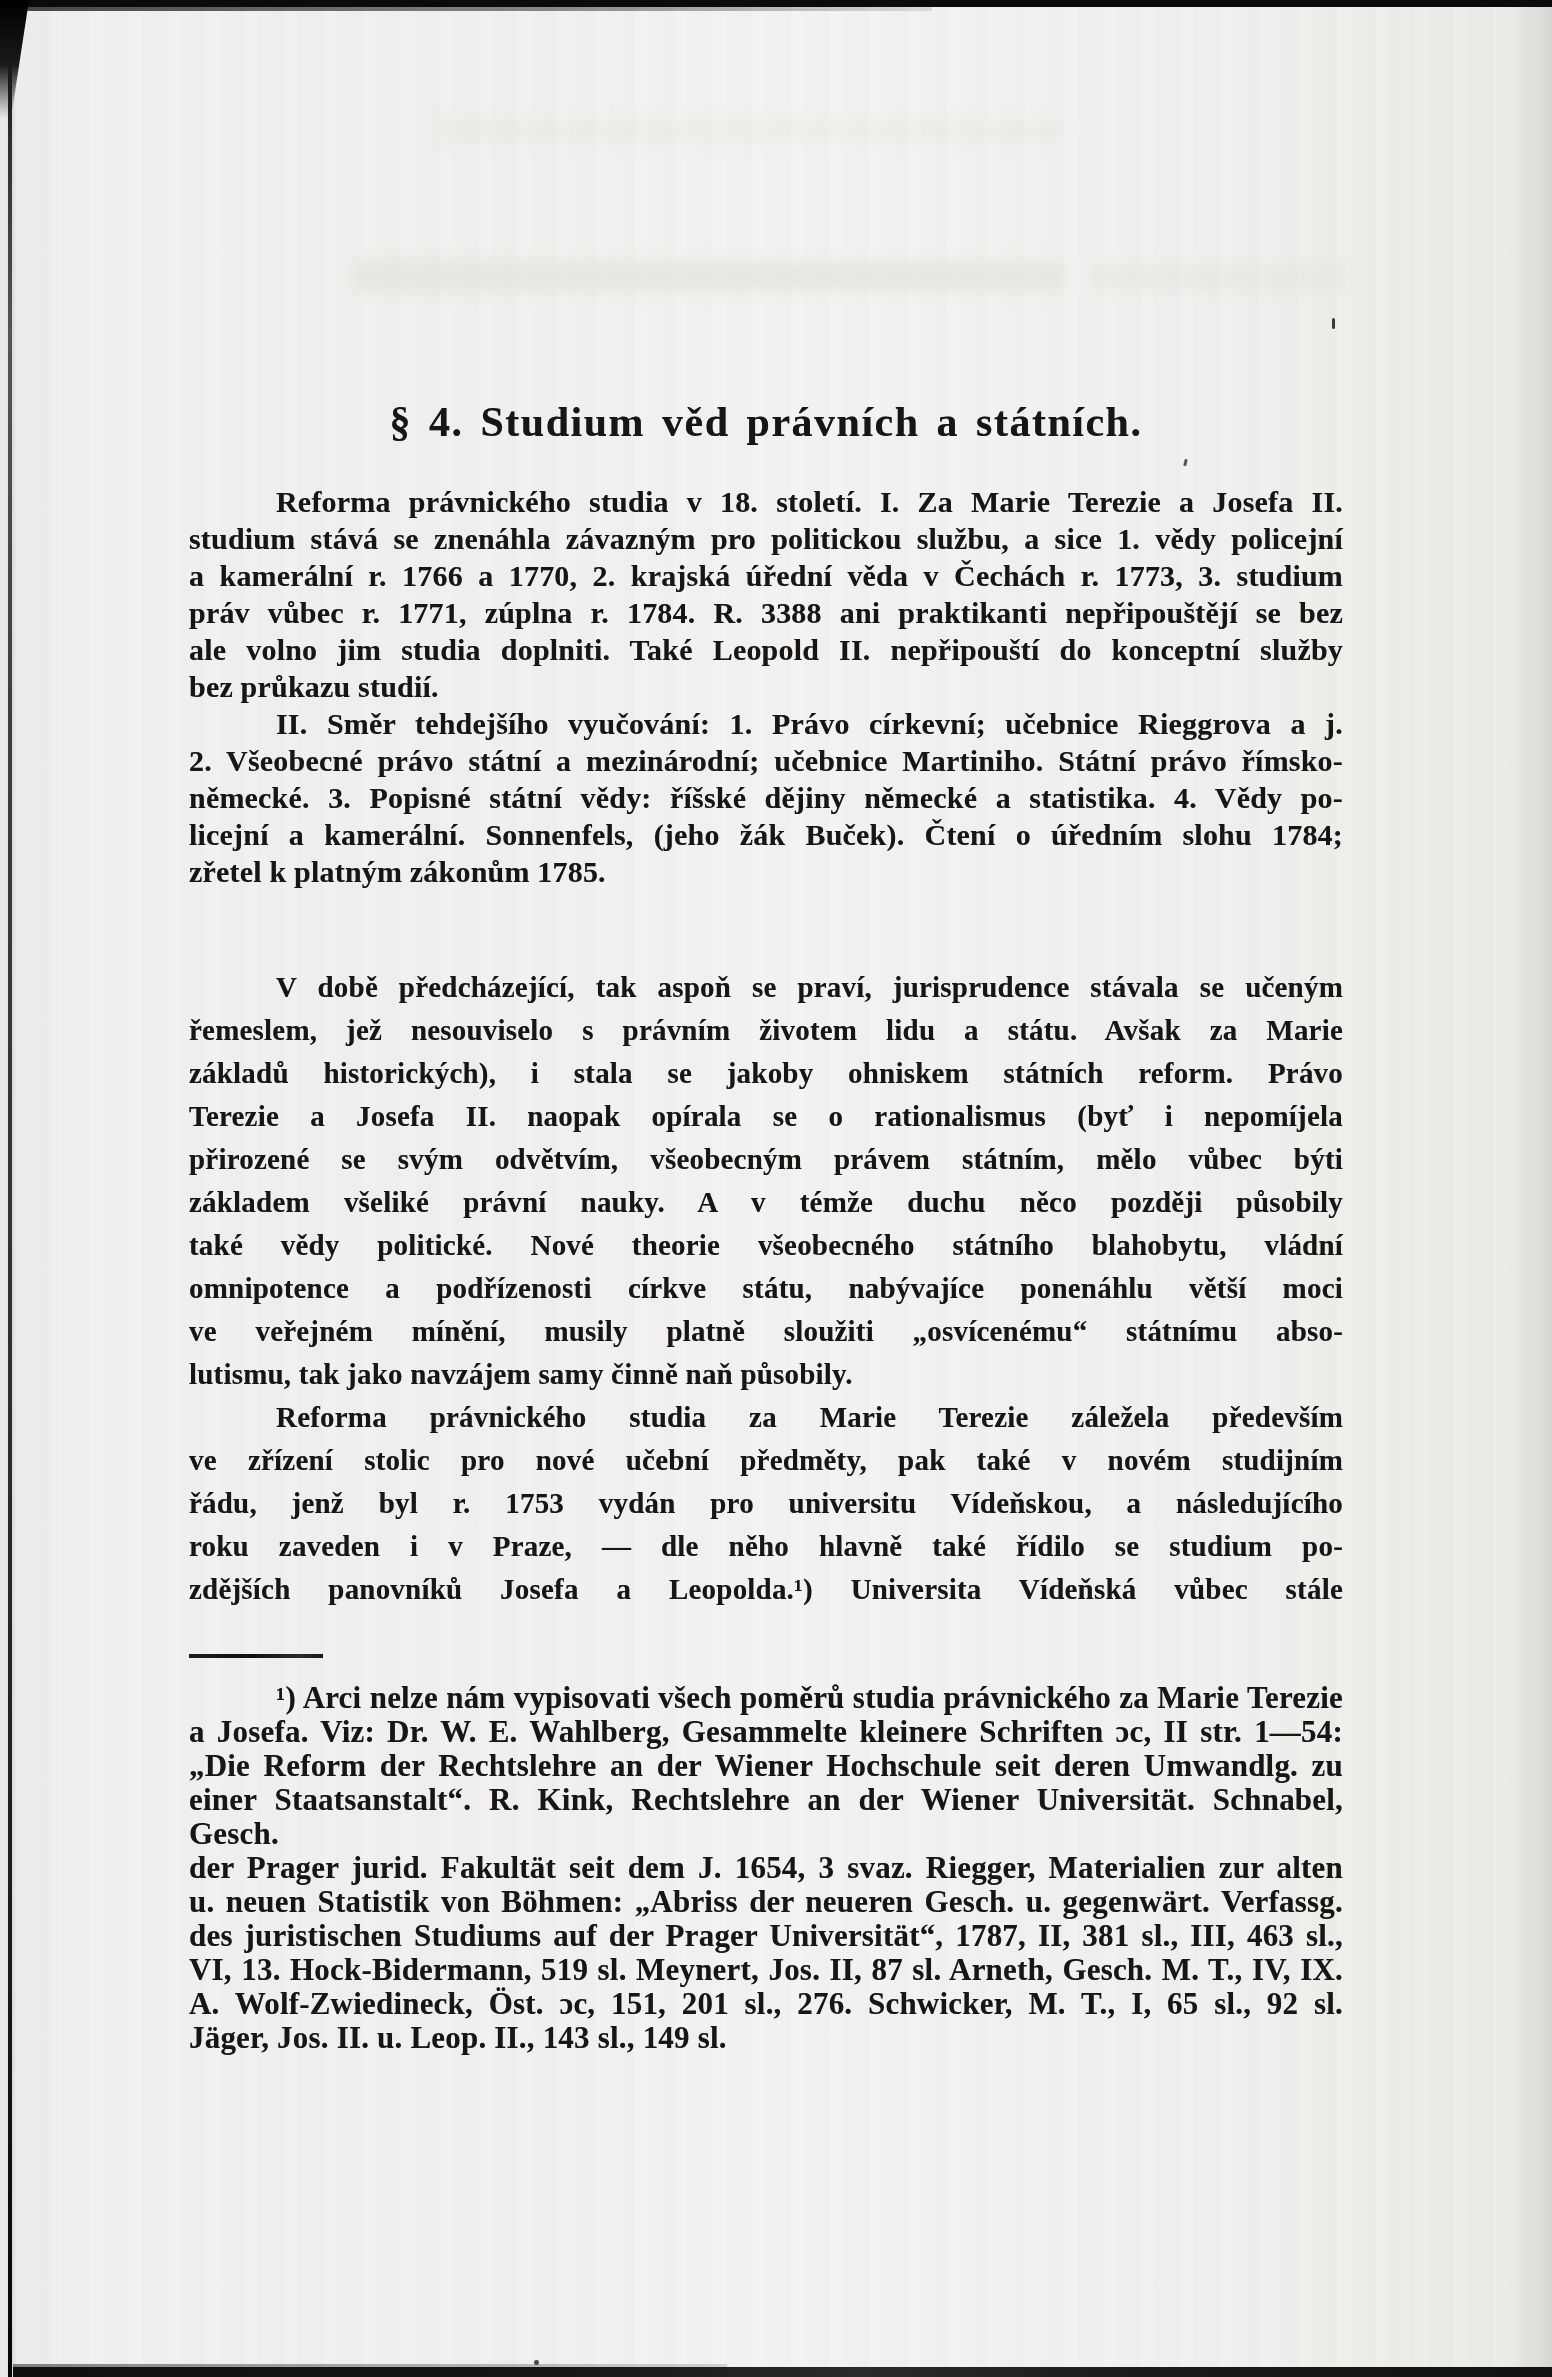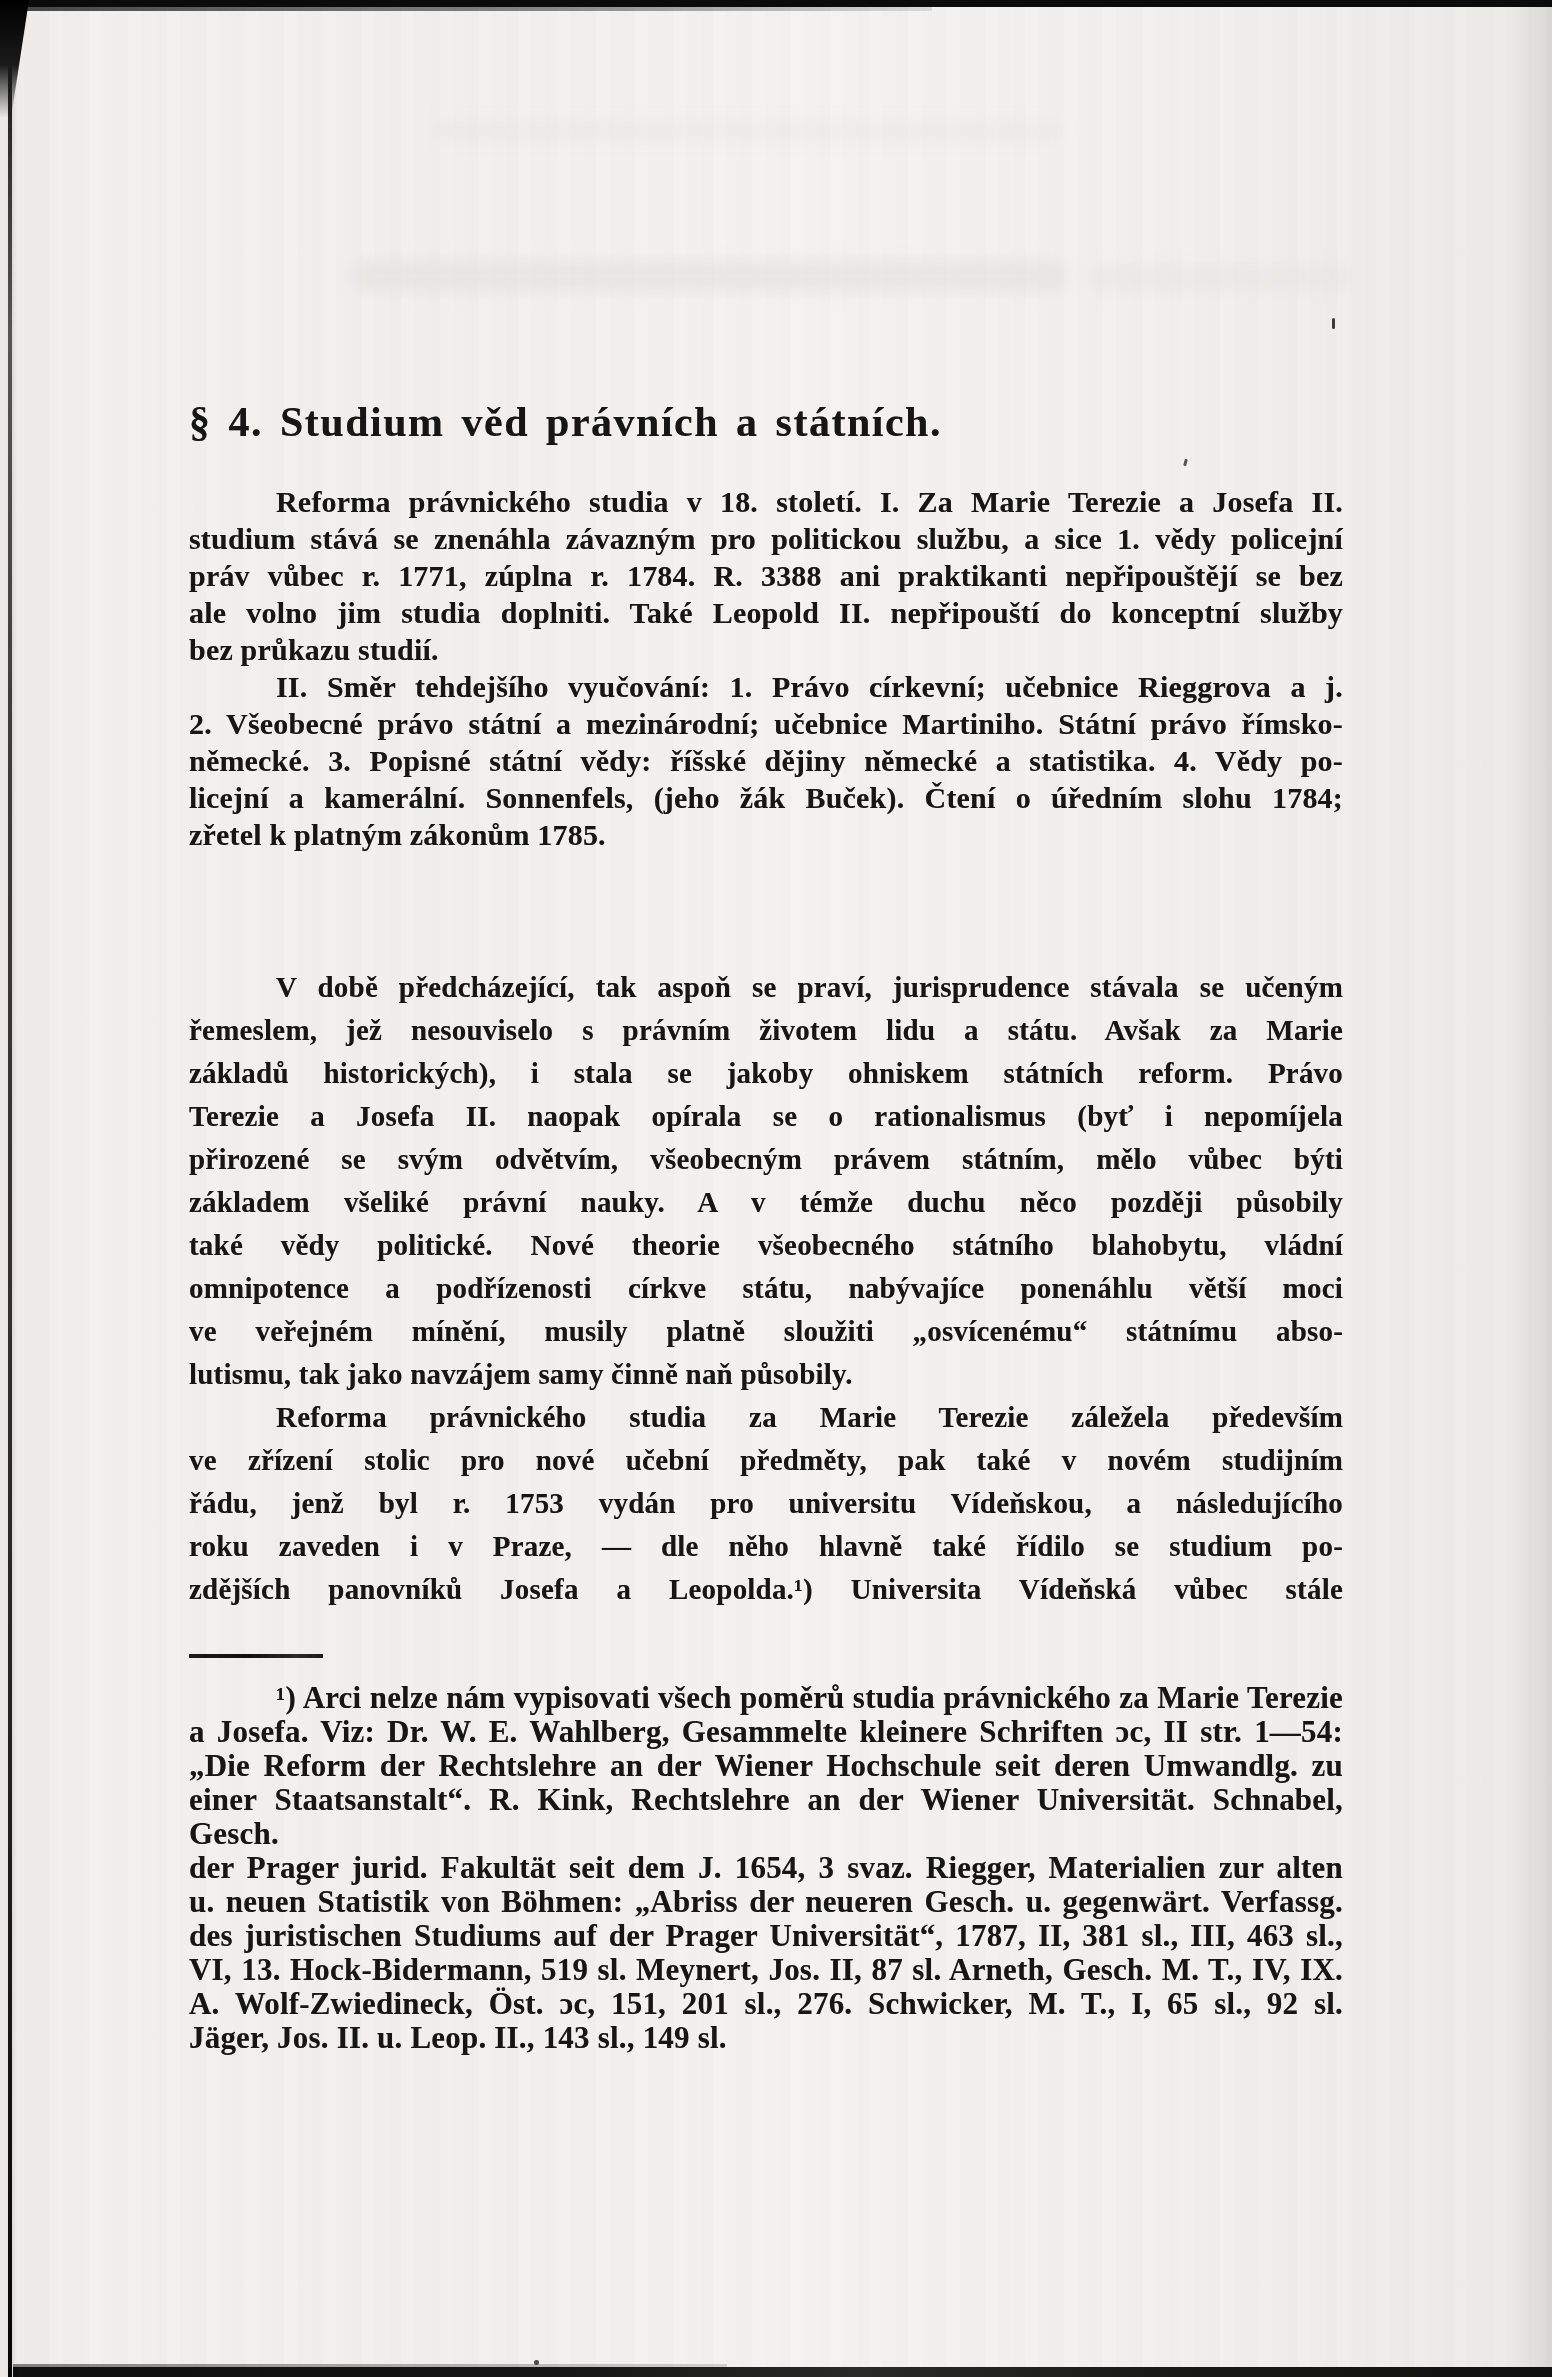--- a/index.html
+++ b/index.html
@@ -101,21 +101,21 @@
   }
   .heading {
     position: absolute;
     top: 399px;
     left: 0;
     width: 100%;
     margin: 0;
     font-size: 42px;
     font-weight: 700;
     line-height: 1.12;
-    text-align: left;
+    text-align: center;
     letter-spacing: 1.5px;
     word-spacing: 5px;
     text-shadow: 0 0 0.5px rgba(0,0,0,0.45);
   }
   .summary {
     position: absolute;
     top: 483px;
     left: 0;
     width: 100%;
     font-size: 30px;
@@ -186,20 +186,21 @@
   <div class="speck speck-small"></div>
 
   <div class="content">
 
     <h1 class="heading">§ 4. Studium věd právních a státních.</h1>
 
     <section class="summary">
       <div class="para indent-first">
           <div class="tline">Reforma právnického studia v 18. století. I. Za Marie Terezie a Josefa II.</div>
           <div class="tline">studium stává se znenáhla závazným pro politickou službu, a sice 1. vědy policejní</div>
+          <div class="tline">a kamerální r. 1766 a 1770, 2. krajská úřední věda v Čechách r. 1773, 3. studium</div>
           <div class="tline">práv vůbec r. 1771, zúplna r. 1784. R. 3388 ani praktikanti nepřipouštějí se bez</div>
           <div class="tline">ale volno jim studia doplniti. Také Leopold II. nepřipouští do konceptní služby</div>
           <div class="tline">bez průkazu studií.</div>
         </div>
       <div class="para indent-first">
           <div class="tline">II. Směr tehdejšího vyučování: 1. Právo církevní; učebnice Rieggrova a j.</div>
           <div class="tline">2. Všeobecné právo státní a mezinárodní; učebnice Martiniho. Státní právo římsko-</div>
           <div class="tline">německé. 3. Popisné státní vědy: říšské dějiny německé a statistika. 4. Vědy po-</div>
           <div class="tline">licejní a kamerální. Sonnenfels, (jeho žák Buček). Čtení o úředním slohu 1784;</div>
           <div class="tline">zřetel k platným zákonům 1785.</div>

